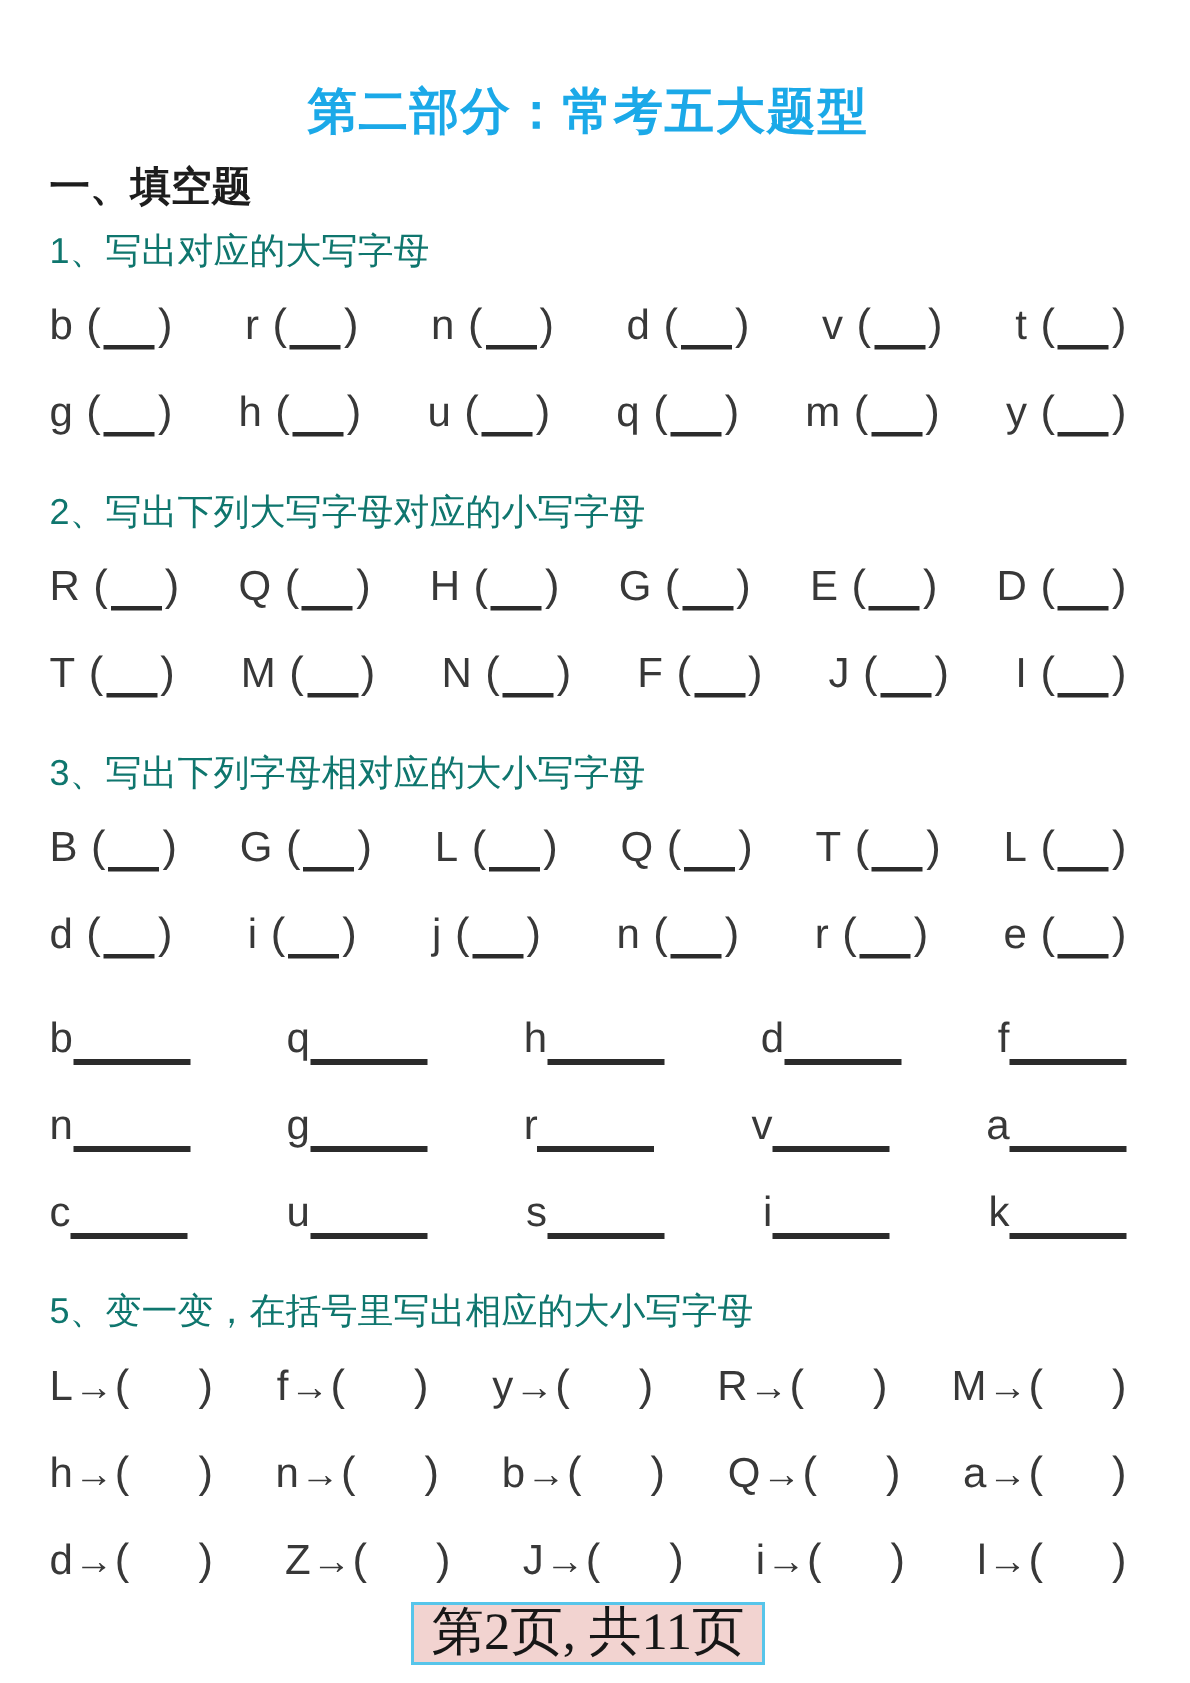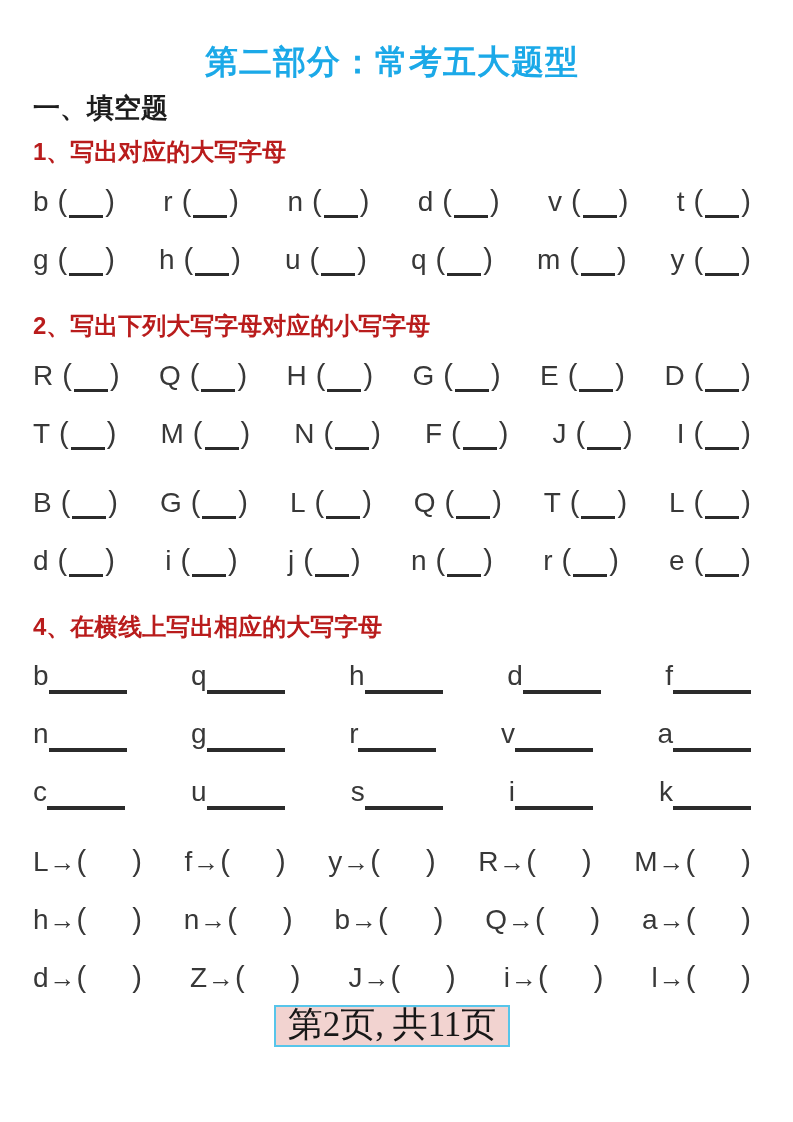--- a/index.html
+++ b/index.html
@@ -17,40 +17,40 @@
     color:var(--text-color);
     overflow:hidden;
   }
   .page{
     box-sizing:border-box;
     width:793px;height:1122px;
     padding:0 42px 0 33px;
     position:relative;
   }
   .title{
-    margin:0;padding-top:40px;
+    margin:12px;padding-top:40px;
     text-align:center;
     font-size:33px;line-height:43px;
     font-weight:bold;
     color:var(--title-color);
     letter-spacing:1px;
   }
   .sec-heading{
     margin:8px 0 0 0;
     font-size:27px;line-height:35px;
     font-weight:bold;
     color:var(--heading-color);
   }
   .q-block{margin-top:29px;}
   .q-block:first-of-type{margin-top:10px;}
   .q-label{
     margin:0;
     font-size:24px;line-height:31px;
-    font-weight:bold;
-    color:#b91c1c;
+    font-weight:normal;
+    color:#0f766e;
   }
   .letter-row{
     display:flex;
     justify-content:space-between;
     align-items:baseline;
     height:40px;
     margin-top:16px;
     font-size:28px;line-height:36px;
     color:var(--text-color);
   }
@@ -121,39 +121,39 @@
         <div class="letter-row type-paren">
           <span class="item"><span class="letter">T</span><span class="paren paren-open">(</span><span class="blank paren-blank"></span><span class="paren paren-close">)</span></span>
           <span class="item"><span class="letter">M</span><span class="paren paren-open">(</span><span class="blank paren-blank"></span><span class="paren paren-close">)</span></span>
           <span class="item"><span class="letter">N</span><span class="paren paren-open">(</span><span class="blank paren-blank"></span><span class="paren paren-close">)</span></span>
           <span class="item"><span class="letter">F</span><span class="paren paren-open">(</span><span class="blank paren-blank"></span><span class="paren paren-close">)</span></span>
           <span class="item"><span class="letter">J</span><span class="paren paren-open">(</span><span class="blank paren-blank"></span><span class="paren paren-close">)</span></span>
           <span class="item"><span class="letter">I</span><span class="paren paren-open">(</span><span class="blank paren-blank"></span><span class="paren paren-close">)</span></span>
         </div>
       </section>
       <section class="q-block">
+        <p class="q-label">3、写出下列字母相对应的大小写字母</p>
         <div class="letter-row type-paren">
           <span class="item"><span class="letter">B</span><span class="paren paren-open">(</span><span class="blank paren-blank"></span><span class="paren paren-close">)</span></span>
           <span class="item"><span class="letter">G</span><span class="paren paren-open">(</span><span class="blank paren-blank"></span><span class="paren paren-close">)</span></span>
           <span class="item"><span class="letter">L</span><span class="paren paren-open">(</span><span class="blank paren-blank"></span><span class="paren paren-close">)</span></span>
           <span class="item"><span class="letter">Q</span><span class="paren paren-open">(</span><span class="blank paren-blank"></span><span class="paren paren-close">)</span></span>
           <span class="item"><span class="letter">T</span><span class="paren paren-open">(</span><span class="blank paren-blank"></span><span class="paren paren-close">)</span></span>
           <span class="item"><span class="letter">L</span><span class="paren paren-open">(</span><span class="blank paren-blank"></span><span class="paren paren-close">)</span></span>
         </div>
         <div class="letter-row type-paren">
           <span class="item"><span class="letter">d</span><span class="paren paren-open">(</span><span class="blank paren-blank"></span><span class="paren paren-close">)</span></span>
           <span class="item"><span class="letter">i</span><span class="paren paren-open">(</span><span class="blank paren-blank"></span><span class="paren paren-close">)</span></span>
           <span class="item"><span class="letter">j</span><span class="paren paren-open">(</span><span class="blank paren-blank"></span><span class="paren paren-close">)</span></span>
           <span class="item"><span class="letter">n</span><span class="paren paren-open">(</span><span class="blank paren-blank"></span><span class="paren paren-close">)</span></span>
           <span class="item"><span class="letter">r</span><span class="paren paren-open">(</span><span class="blank paren-blank"></span><span class="paren paren-close">)</span></span>
           <span class="item"><span class="letter">e</span><span class="paren paren-open">(</span><span class="blank paren-blank"></span><span class="paren paren-close">)</span></span>
         </div>
       </section>
       <section class="q-block">
-        <p class="q-label">4、在横线上写出相应的大写字母</p>
         <div class="letter-row type-underline">
           <span class="item"><span class="letter">b</span><span class="blank write-line"></span></span>
           <span class="item"><span class="letter">q</span><span class="blank write-line"></span></span>
           <span class="item"><span class="letter">h</span><span class="blank write-line"></span></span>
           <span class="item"><span class="letter">d</span><span class="blank write-line"></span></span>
           <span class="item"><span class="letter">f</span><span class="blank write-line"></span></span>
         </div>
         <div class="letter-row type-underline">
           <span class="item"><span class="letter">n</span><span class="blank write-line"></span></span>
           <span class="item"><span class="letter">g</span><span class="blank write-line"></span></span>
@@ -163,20 +163,21 @@
         </div>
         <div class="letter-row type-underline">
           <span class="item"><span class="letter">c</span><span class="blank write-line"></span></span>
           <span class="item"><span class="letter">u</span><span class="blank write-line"></span></span>
           <span class="item"><span class="letter">s</span><span class="blank write-line"></span></span>
           <span class="item"><span class="letter">i</span><span class="blank write-line"></span></span>
           <span class="item"><span class="letter">k</span><span class="blank write-line"></span></span>
         </div>
       </section>
       <section class="q-block">
+        <p class="q-label">5、变一变，在括号里写出相应的大小写字母</p>
         <div class="letter-row type-arrow">
           <span class="item"><span class="letter">L</span><span class="arrow">→</span><span class="paren paren-open">(</span><span class="blank paren-gap"></span><span class="paren paren-close">)</span></span>
           <span class="item"><span class="letter">f</span><span class="arrow">→</span><span class="paren paren-open">(</span><span class="blank paren-gap"></span><span class="paren paren-close">)</span></span>
           <span class="item"><span class="letter">y</span><span class="arrow">→</span><span class="paren paren-open">(</span><span class="blank paren-gap"></span><span class="paren paren-close">)</span></span>
           <span class="item"><span class="letter">R</span><span class="arrow">→</span><span class="paren paren-open">(</span><span class="blank paren-gap"></span><span class="paren paren-close">)</span></span>
           <span class="item"><span class="letter">M</span><span class="arrow">→</span><span class="paren paren-open">(</span><span class="blank paren-gap"></span><span class="paren paren-close">)</span></span>
         </div>
         <div class="letter-row type-arrow">
           <span class="item"><span class="letter">h</span><span class="arrow">→</span><span class="paren paren-open">(</span><span class="blank paren-gap"></span><span class="paren paren-close">)</span></span>
           <span class="item"><span class="letter">n</span><span class="arrow">→</span><span class="paren paren-open">(</span><span class="blank paren-gap"></span><span class="paren paren-close">)</span></span>

